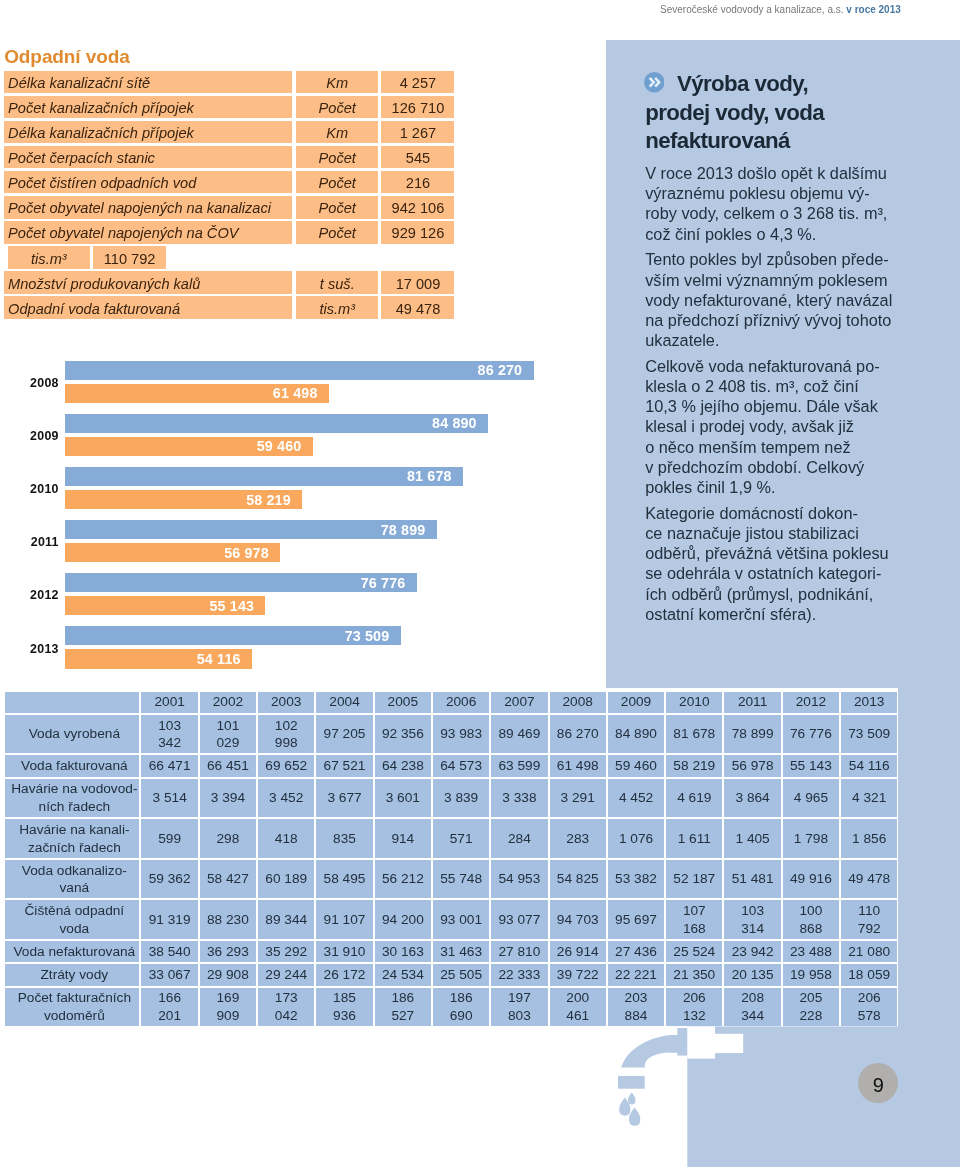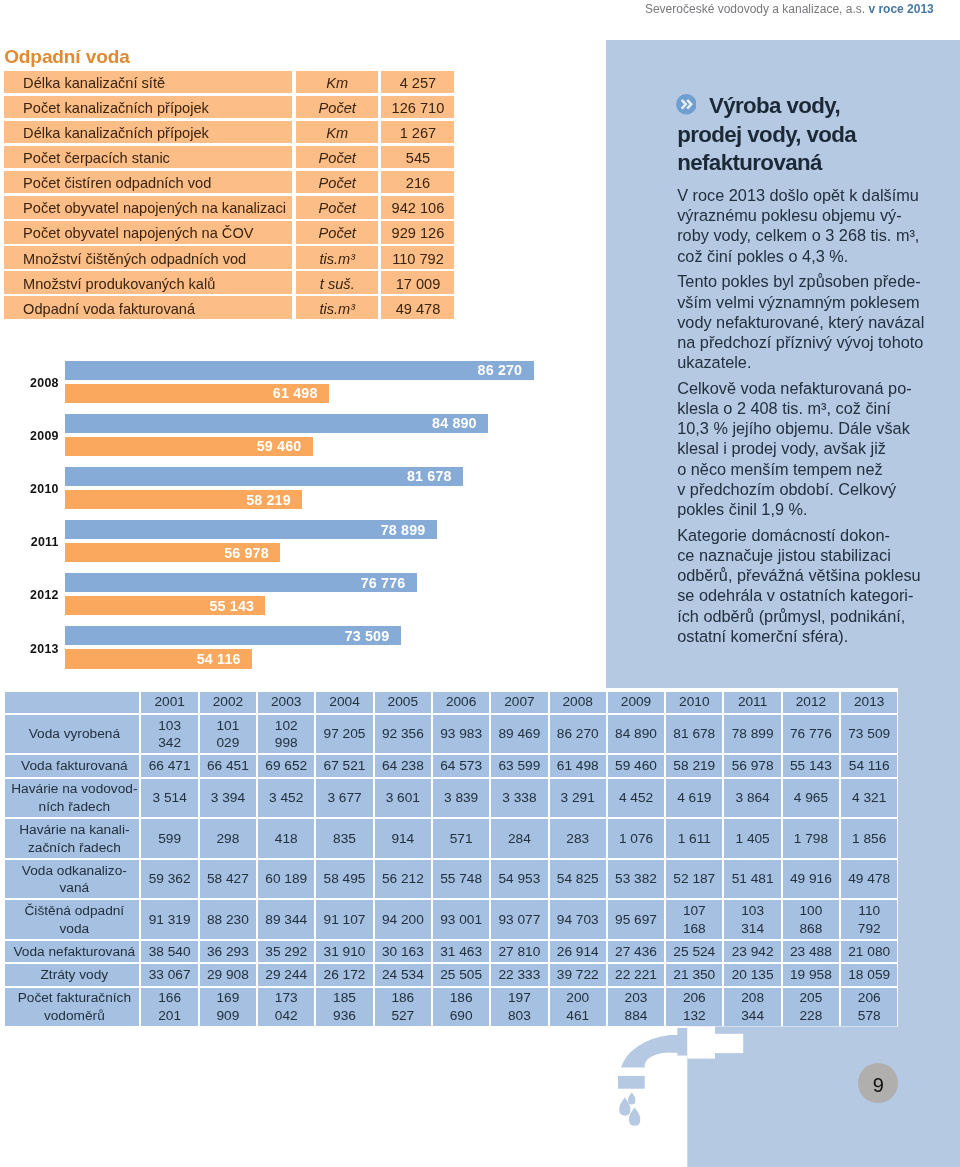--- a/index.html
+++ b/index.html
@@ -4,45 +4,45 @@
 <title>Severočeské vodovody a kanalizace, a.s. v roce 2013</title>
 <style>
   html,body{margin:0;padding:0;}
   body{width:960px;height:1167px;background:#ffffff;
        font-family:"Liberation Sans",sans-serif;position:relative;overflow:hidden;
        -webkit-font-smoothing:antialiased;}
   .pg{position:absolute;left:0;top:0;width:960px;height:1167px;}
 
   
   #runhead{position:absolute;left:0;top:1.2px;width:900.8px;text-align:right;
-           font-size:12px;line-height:17px;color:#76787b;white-space:nowrap;padding-left:33px;}
+           font-size:10px;line-height:17px;color:#76787b;white-space:nowrap;}
   #runhead .accent{color:#4878a0;font-weight:bold;}
 
   
   #infopanel{position:absolute;left:606px;top:39.5px;width:354px;height:648.7px;
              background:#b6c9e3;}
   #sidestrip{position:absolute;left:898px;top:688.2px;width:62px;height:478.8px;
              background:#b6c9e3;}
-  #sbwrap{position:absolute;left:645.2px;top:92px;width:258px;margin-left:32px;}
+  #sbwrap{position:absolute;left:645.2px;top:70px;width:258px;}
   #sbhead{position:relative;font-size:22.3px;font-weight:bold;line-height:28.5px;
           color:#1b2836;margin:0 0 7.5px 0;letter-spacing:-0.6px;white-space:pre-line;
           text-indent:31.7px;}
   #chev{position:absolute;left:-1.6px;top:2.3px;width:20.3px;height:20.3px;z-index:2;}
   .sbp{font-size:16.3px;line-height:20.2px;color:#22303e;margin:0 0 5.5px 0;white-space:pre-line;}
 
   
   #wwtitle{position:absolute;left:4.2px;top:46.8px;font-size:19px;font-weight:bold;
            color:#e08b30;line-height:19px;letter-spacing:-0.1px;}
 
   
   #wwtable{position:absolute;left:4.1px;top:70.9px;width:466px;}
   #wwtable .r{display:flex;height:22.4px;margin-bottom:2.67px;}
   #wwtable .c{background:#fcbe86;display:flex;align-items:center;padding-top:2.2px;box-sizing:border-box;}
-  #wwtable .lab{width:288.4px;padding-left:19px;box-sizing:border-box;
-                font-size:14.6px;color:#3a230f;}
+  #wwtable .lab{width:288.4px;padding-left:4px;box-sizing:border-box;
+                font-size:14.6px;color:#3a230f;font-style:italic;}
   #wwtable .unit{width:82px;margin-left:3.8px;justify-content:center;font-size:14.6px;color:#3a230f;font-style:italic;}
   #wwtable .val{width:73px;margin-left:3.2px;justify-content:center;font-size:14.6px;color:#3a230f;}
 
   
   #charttitle{position:absolute;left:3.75px;top:333.3px;font-size:19px;font-weight:bold;
               color:#5a81a8;line-height:19px;letter-spacing:-0.12px;}
   #chart{position:absolute;left:0px;top:360.6px;width:600px;height:320px;}
   .grp{position:absolute;left:0;width:600px;height:46px;}
   .yr{position:absolute;left:0;width:58.8px;text-align:right;top:15.4px;
       font-size:12.4px;font-weight:bold;color:#121212;letter-spacing:0.3px;}
@@ -147,21 +147,20 @@
         <div class="c lab">Počet obyvatel napojených na kanalizaci</div>
         <div class="c unit">Počet</div>
         <div class="c val">942 106</div>
       </div>
       <div class="r">
         <div class="c lab">Počet obyvatel napojených na ČOV</div>
         <div class="c unit">Počet</div>
         <div class="c val">929 126</div>
       </div>
       <div class="r">
-        <div class="c lab">Množství čištěných odpadních vod</div>
         <div class="c unit">tis.m³</div>
         <div class="c val">110 792</div>
       </div>
       <div class="r">
         <div class="c lab">Množství produkovaných kalů</div>
         <div class="c unit">t suš.</div>
         <div class="c val">17 009</div>
       </div>
       <div class="r">
         <div class="c lab">Odpadní voda fakturovaná</div>

